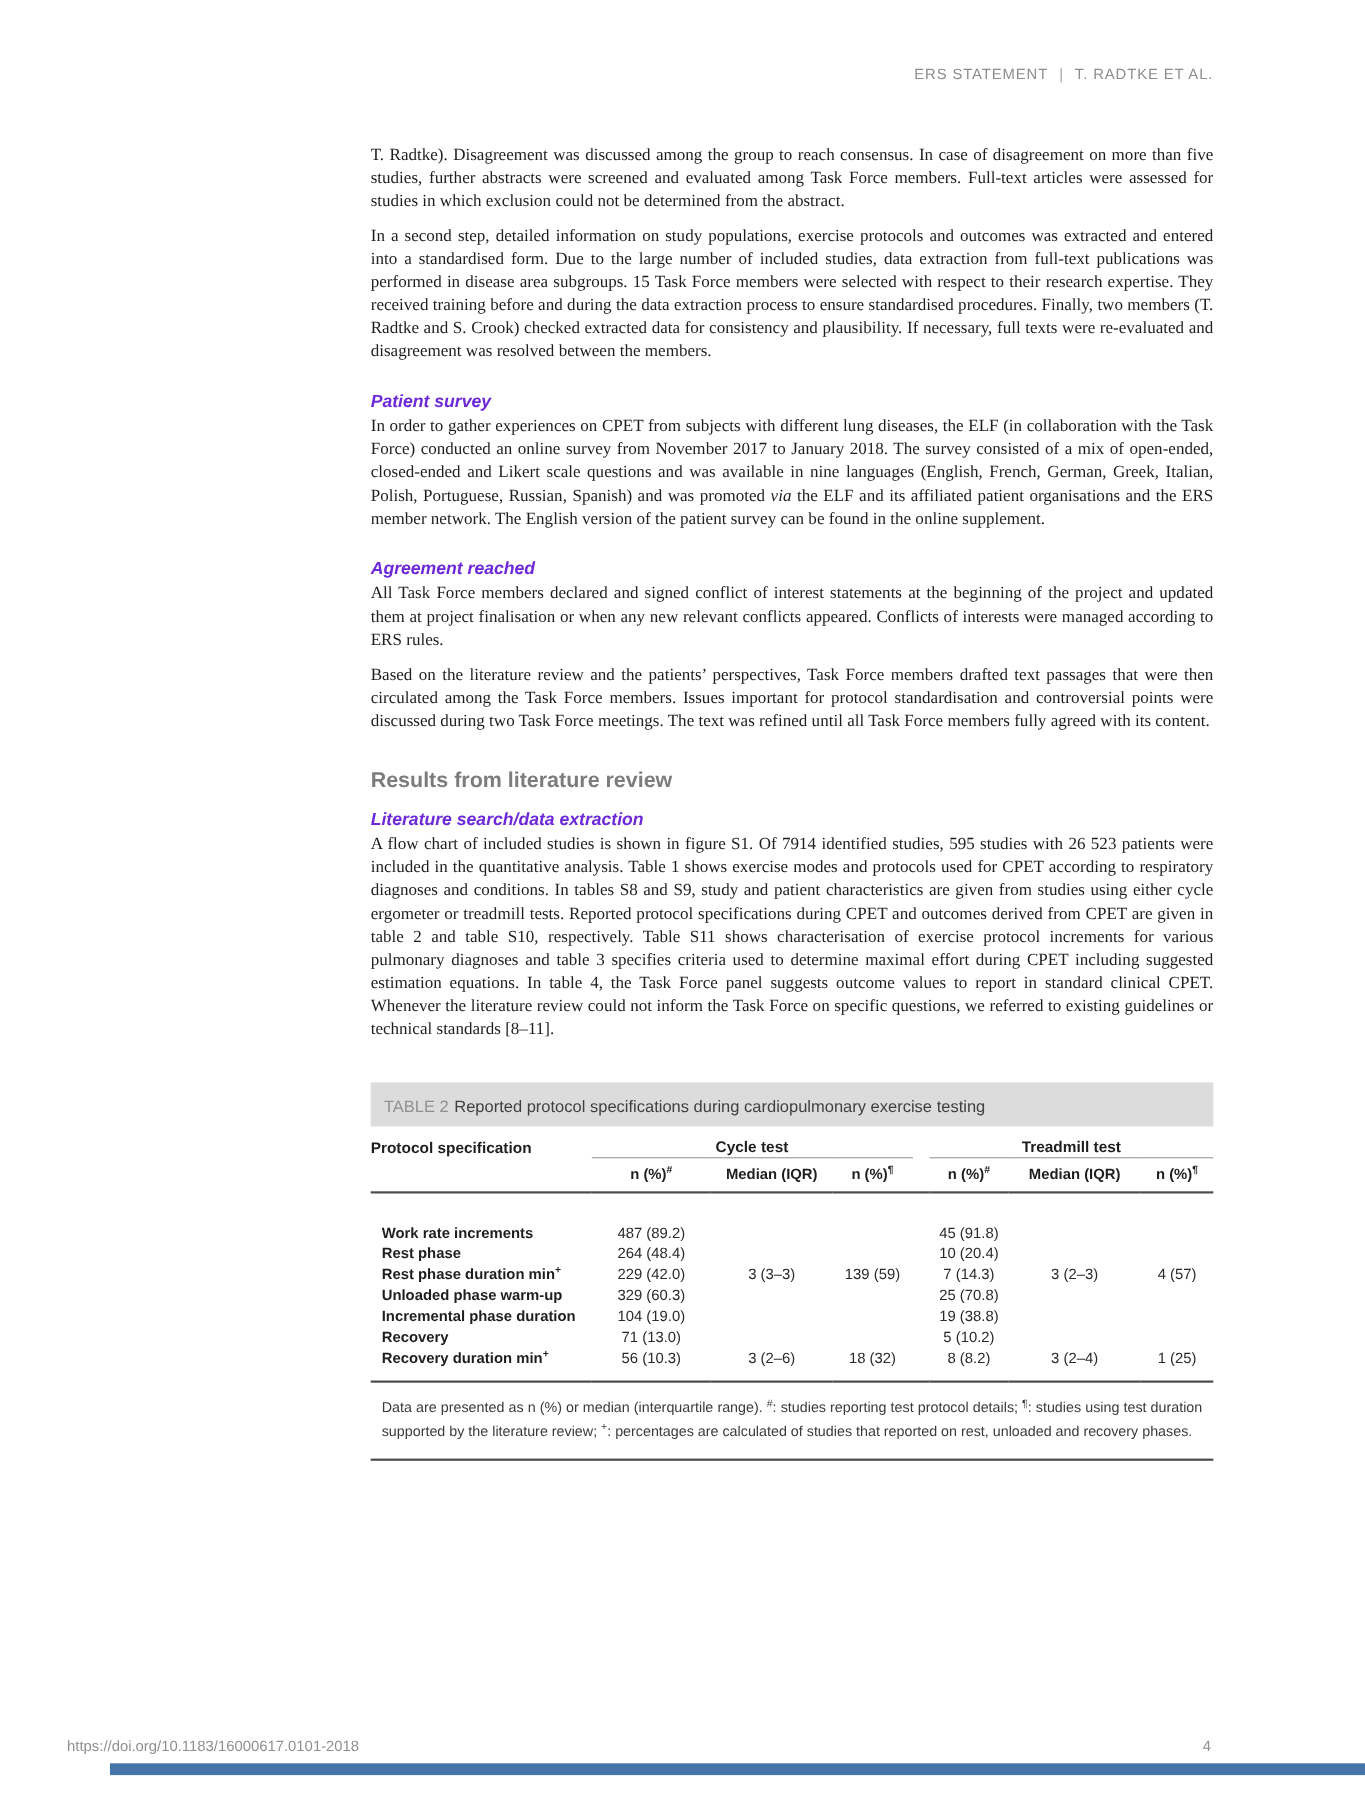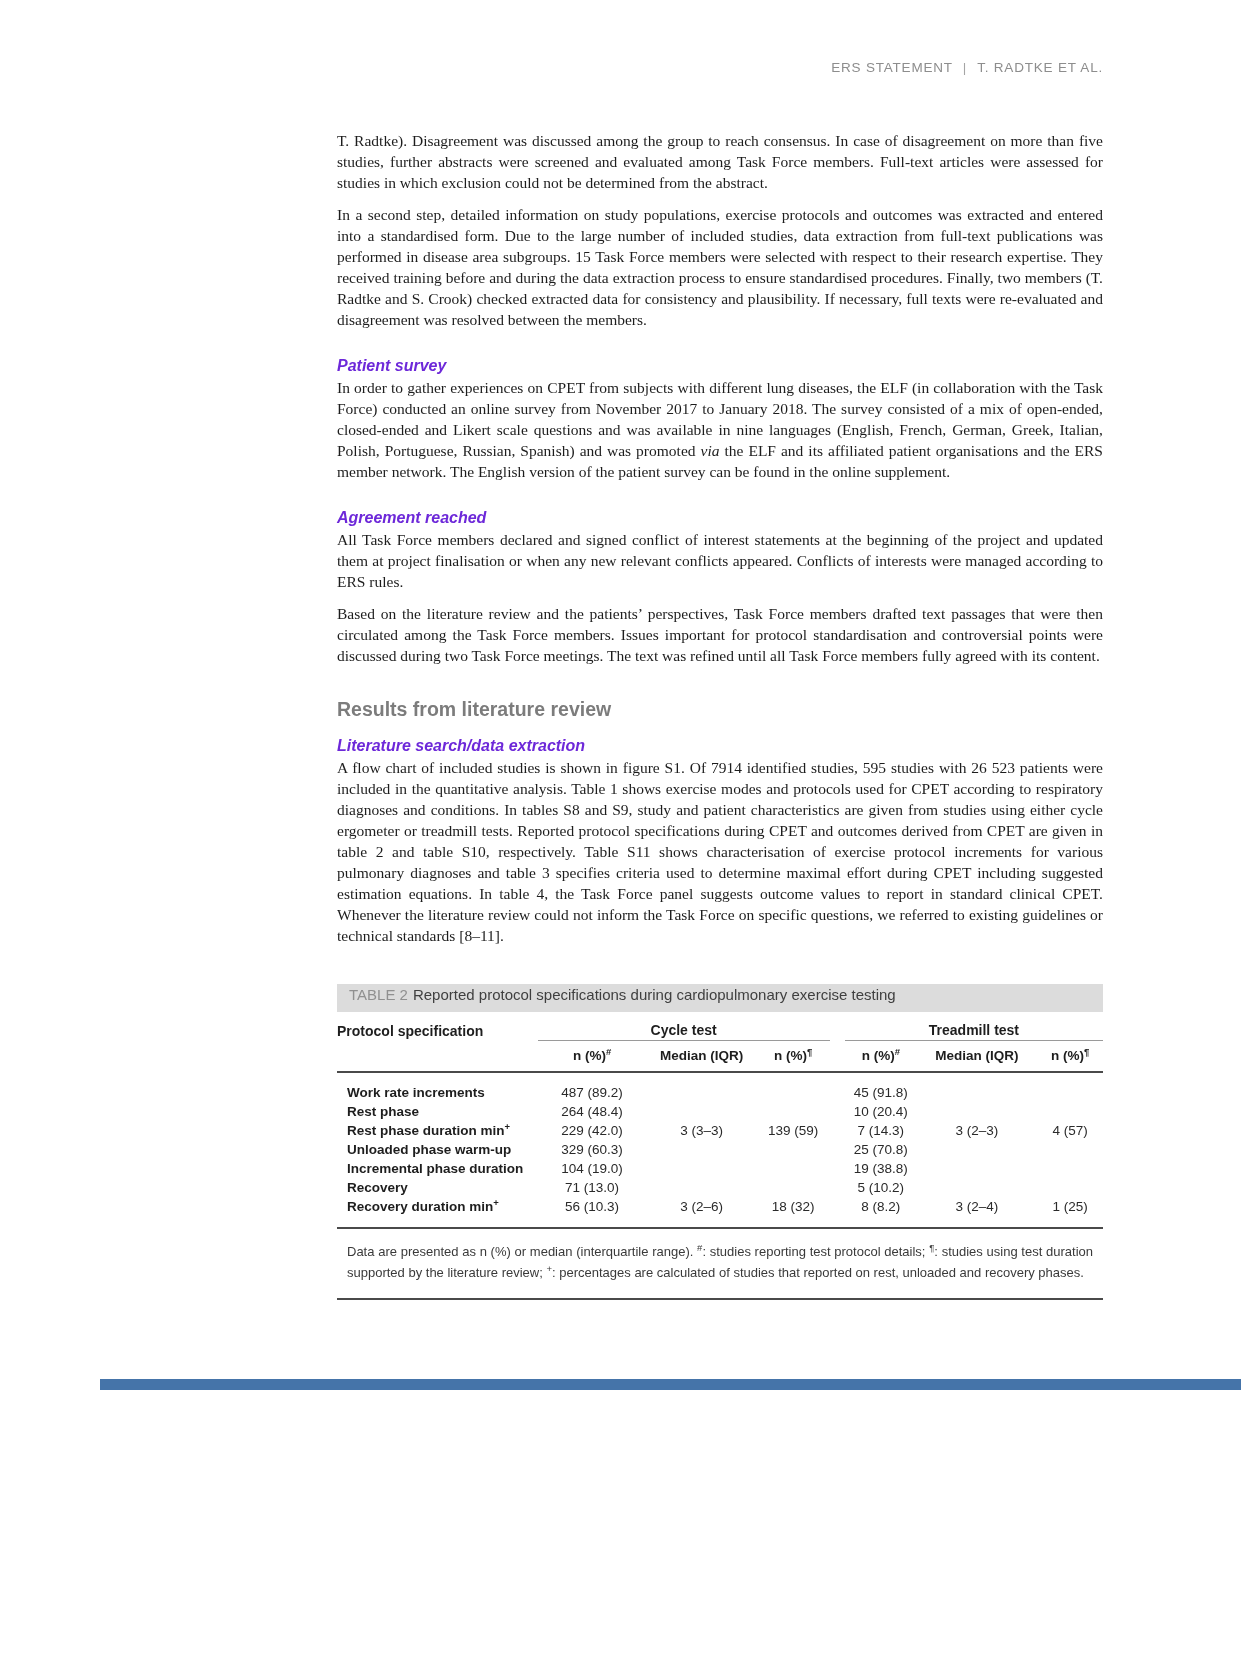--- a/index.html
+++ b/index.html
@@ -1,20 +1,20 @@
 <!DOCTYPE html>
 <html><head>
 <meta charset="utf-8">
 <style>
   * { box-sizing: border-box; }
   html, body { margin: 0; padding: 0; background: #ffffff; }
   .page {
     position: relative;
     width: 1241px;
-    height: 1390px;
+    height: 1614px;
     background: #ffffff;
     overflow: hidden;
     font-family: "Liberation Sans", sans-serif;
   }
   .running-header {
     position: absolute;
     top: 60px;
     right: 138px;
     font-size: 13.5px;
     color: #8d8d8d;
@@ -52,21 +52,21 @@
     margin: 32px 0 0 0;
   }
   .h-sub {
     margin: 16px 0 2px 0;
   }
   .italic { font-style: italic; }
 
   
   .table-wrap { margin-top: 38px; }
   .table-titlebar {
-    padding: 2px 12px 9px 12px;
+    padding: 14px 12px 9px 12px;
     font-size: 15px;
     color: #3f3f3f;
   }
   .table-titlebar .lbl { color: #909090; margin-right: 5px; }
   table.protocol {
     width: 100%;
     border-collapse: collapse;
     margin-top: 8px;
     font-size: 13.5px;
     color: #2a2a2a;
@@ -96,21 +96,21 @@
     padding: 7px 0 8px 0;
     color: #1e1e1e;
   }
   tbody td { text-align: center; padding: 2.5px 0; }
   tbody td.rowlabel {
     text-align: left;
     font-weight: bold;
     padding-left: 10px;
     color: #1e1e1e;
   }
-  tbody tr:first-child td { padding-top: 12px; }
+  tbody tr:first-child td { padding-top: 28px; }
   tbody tr:last-child td { padding-bottom: 13px; }
   sup { font-size: 9.5px; line-height: 0; }
   .footnote {
     border-bottom: 2px solid #4a4a4a;
     padding: 12px 10px 15px 10px;
     font-size: 13px;
     line-height: 21px;
     color: #3a3a3a;
     text-align: justify;
   }

